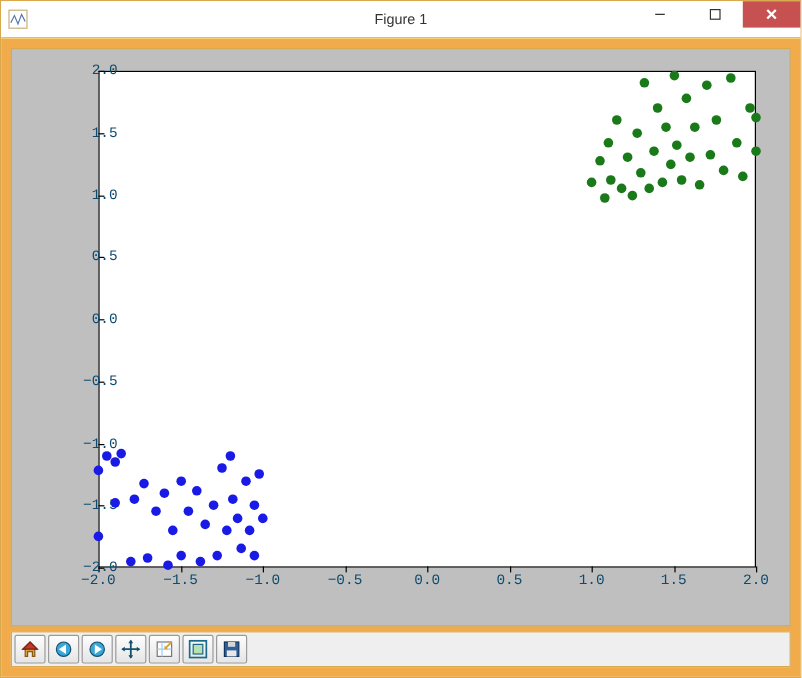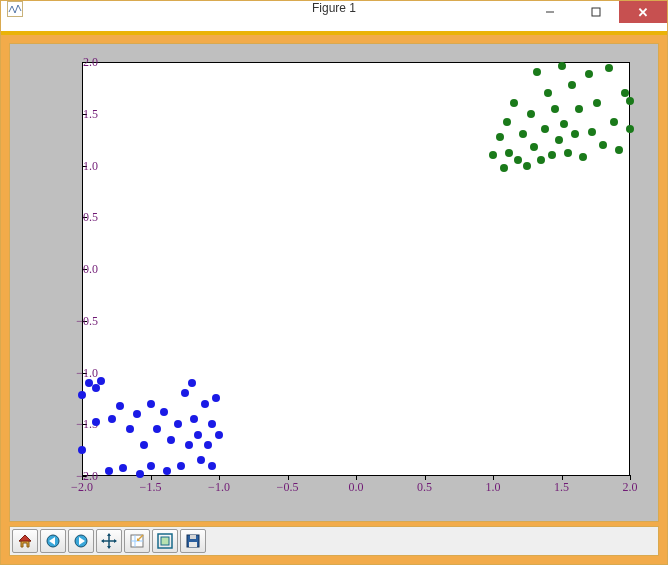--- a/index.html
+++ b/index.html
@@ -17,22 +17,23 @@
     height: 565px;
     border: 1px solid #d9a94f;
     box-sizing: border-box;
     background: #fff;
     display: flex;
     flex-direction: column;
   }
   .titlebar {
     height: 30px;
     background: #fff;
-    border-bottom: 4px solid #eab308;
-    display: flex;
+    border-bottom: 1px solid #eab308;
+    display: flex;
+    align-items: center;
     position: relative;
     gap: 48px;
   }
   .titlebar .app-icon {
     width: 16px;
     height: 16px;
     margin: 0 6px;
     background: #fff;
     border: 1px solid #c9b27a;
     box-sizing: border-box;
@@ -116,22 +117,22 @@
     top: 18px;
     width: 548px;
     height: 414px;
     background: #ffffff;
     border: 1px solid #000;
     box-sizing: border-box;
   }
   .tick-label-x, .tick-label-y {
     position: absolute;
     font-size: 12px;
-    color: #701a75;
-    font-family: Liberation Serif, serif;
+    color: #0c4a6e;
+    font-family: Liberation Mono, monospace;
   }
   .tick-label-x {
     top: 436px;
     transform: translateX(-50%);
   }
   .tick-label-y {
     transform: translateY(-50%);
     right: 560px;
     text-align: right;
     width: 40px;

